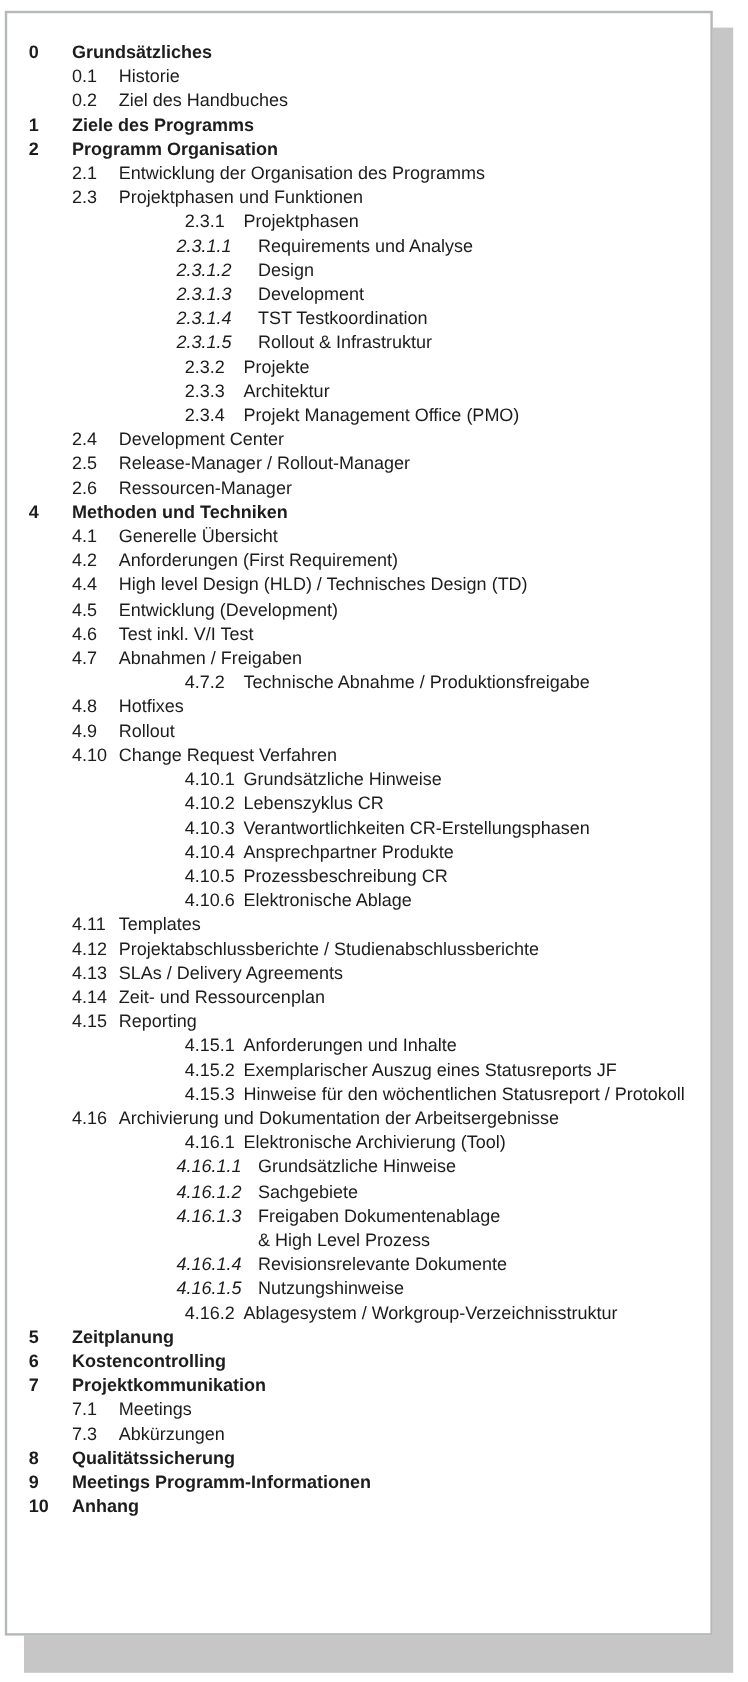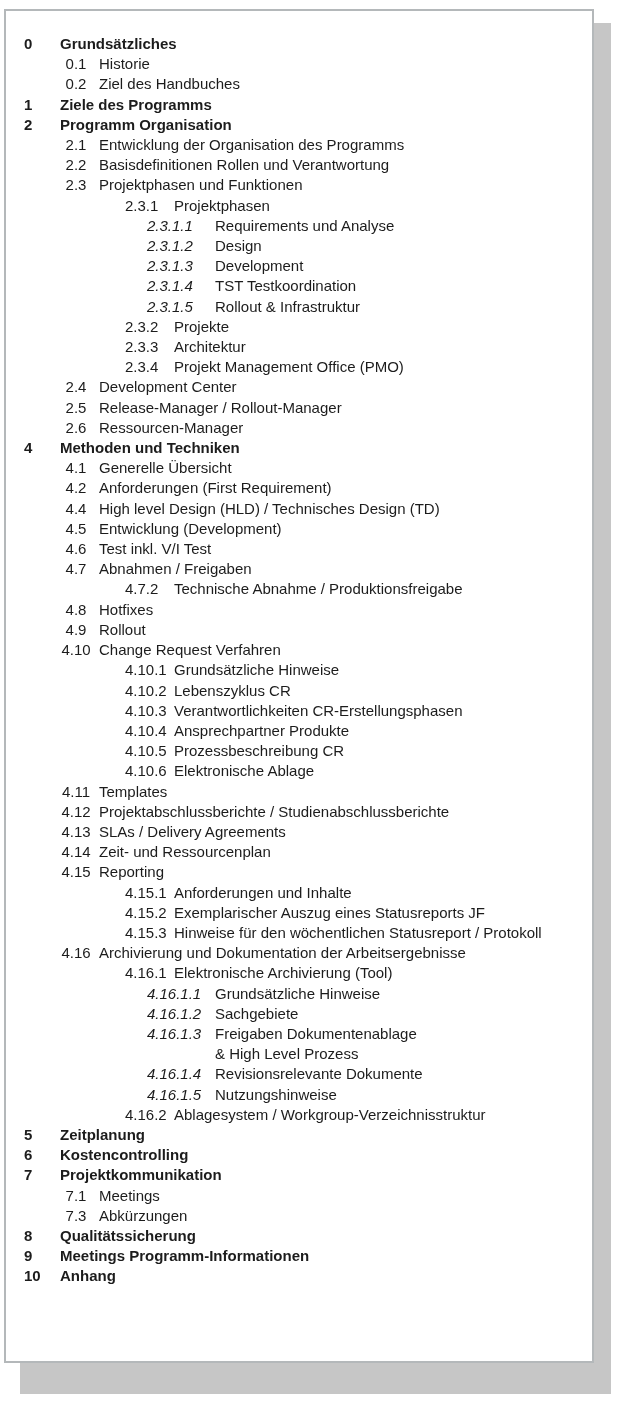--- a/index.html
+++ b/index.html
@@ -42,22 +42,22 @@
     display: flex;
     white-space: nowrap;
   }
   .toc-num {
     flex-shrink: 0;
     margin-right: 7px;
   }
   .lvl1 { padding-left: 18px; font-weight: 700; }
   .lvl1 .toc-num { min-width: 29px; }
   .lvl2 { padding-left: 54px; }
-  .lvl2 .toc-num { min-width: 32px; text-align: center; }
-  .lvl3 { padding-left: 119px; }
+  .lvl2 .toc-num { min-width: 32px; }
+  .lvl3 { padding-left: 119px; margin-left: 29px; }
   .lvl3 .toc-num { min-width: 42px; }
   .lvl4 { padding-left: 141px; }
   .lvl4 .toc-num { min-width: 61px; font-style: italic; }
 </style>
 </head>
 <body>
 
 <div class="page-shadow"></div>
 
 <div class="page">
@@ -80,24 +80,20 @@
       </div>
       <div class="toc-line lvl1 bold">
         <span class="toc-num">2</span>
         <span class="toc-label">Programm Organisation</span>
       </div>
       <div class="toc-line lvl2">
         <span class="toc-num">2.1</span>
         <span class="toc-label">Entwicklung der Organisation des Programms</span>
       </div>
       <div class="toc-line lvl2">
-        <span class="toc-num">2.2</span>
-        <span class="toc-label">Basisdefinitionen Rollen und Verantwortung</span>
-      </div>
-      <div class="toc-line lvl2">
         <span class="toc-num">2.3</span>
         <span class="toc-label">Projektphasen und Funktionen</span>
       </div>
       <div class="toc-line lvl3">
         <span class="toc-num">2.3.1</span>
         <span class="toc-label">Projektphasen</span>
       </div>
       <div class="toc-line lvl4">
         <span class="toc-num">2.3.1.1</span>
         <span class="toc-label">Requirements und Analyse</span>

